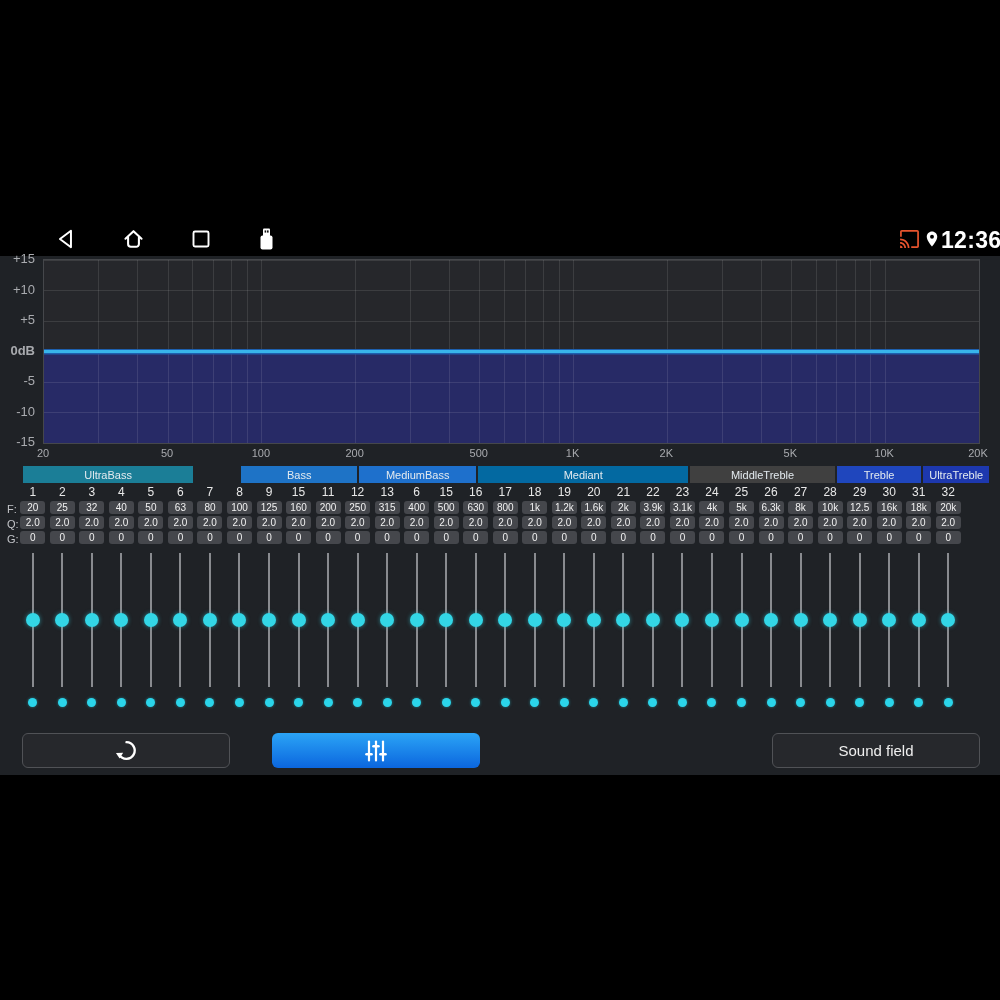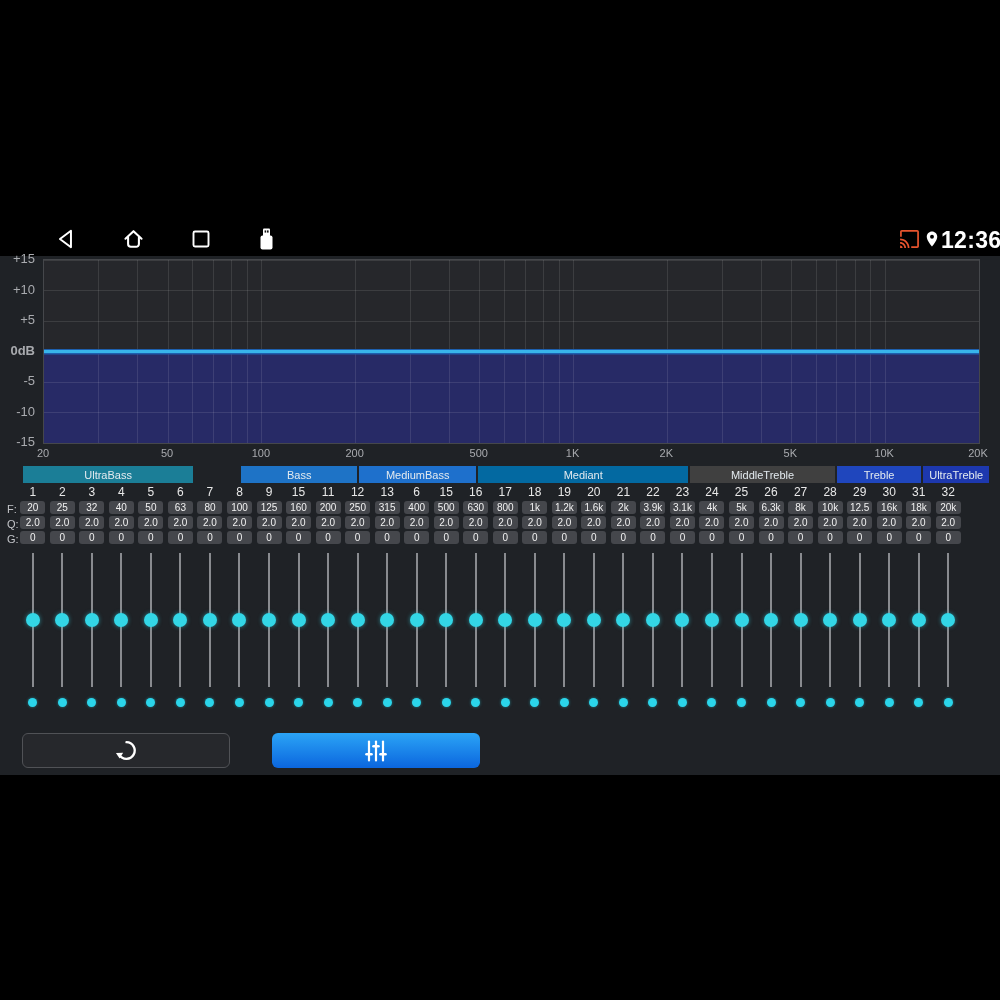--- a/index.html
+++ b/index.html
@@ -471,14 +471,17 @@
     <div class="btn active" style="left:272px">
       <svg width="26" height="24" viewBox="0 0 26 24">
         <line x1="6" y1="2.5" x2="6" y2="21.5" stroke="#fff" stroke-width="2.2" stroke-linecap="round"></line>
         <line x1="13" y1="2.5" x2="13" y2="21.5" stroke="#fff" stroke-width="2.2" stroke-linecap="round"></line>
         <line x1="20" y1="2.5" x2="20" y2="21.5" stroke="#fff" stroke-width="2.2" stroke-linecap="round"></line>
         <rect x="2.2" y="14" width="7.6" height="2.6" rx="1.3" fill="#fff"></rect>
         <rect x="9.2" y="6" width="7.6" height="2.6" rx="1.3" fill="#fff"></rect>
         <rect x="16.2" y="14" width="7.6" height="2.6" rx="1.3" fill="#fff"></rect>
       </svg>
     </div>
+    <div class="btn" style="left:772px">
+      <span>Sound field</span>
+    </div>
   </div>
 </div>
 
 </body></html>

